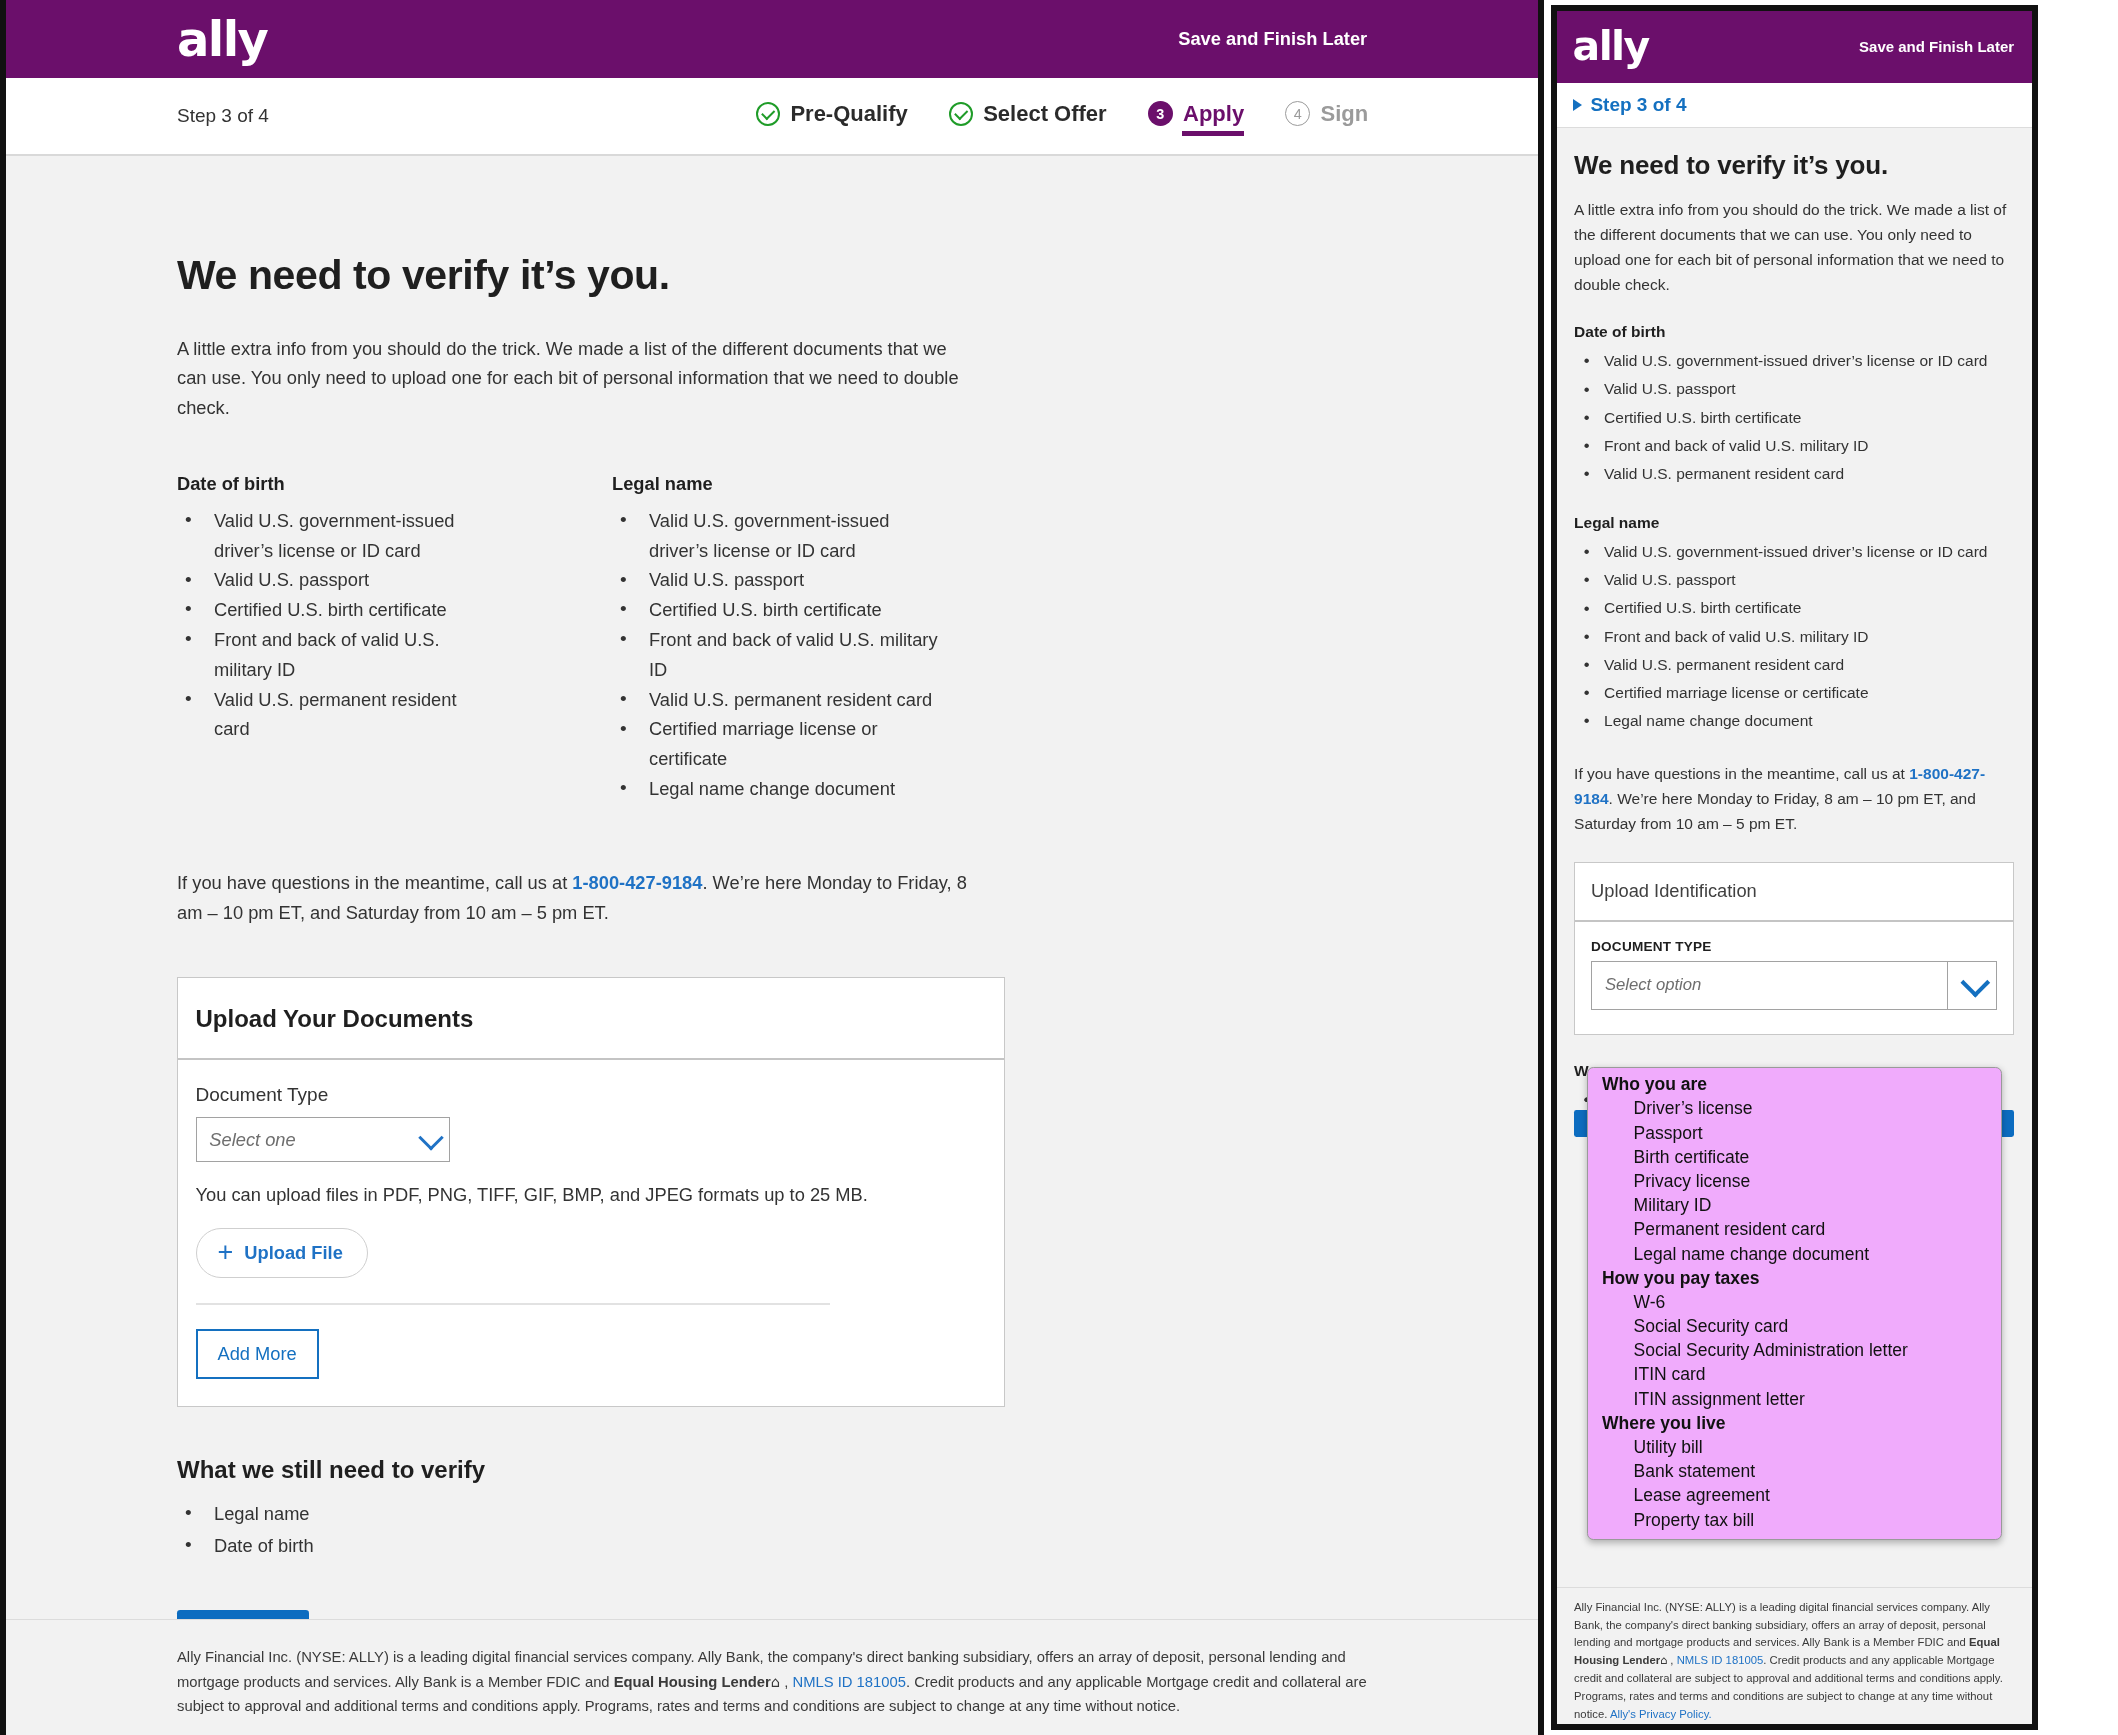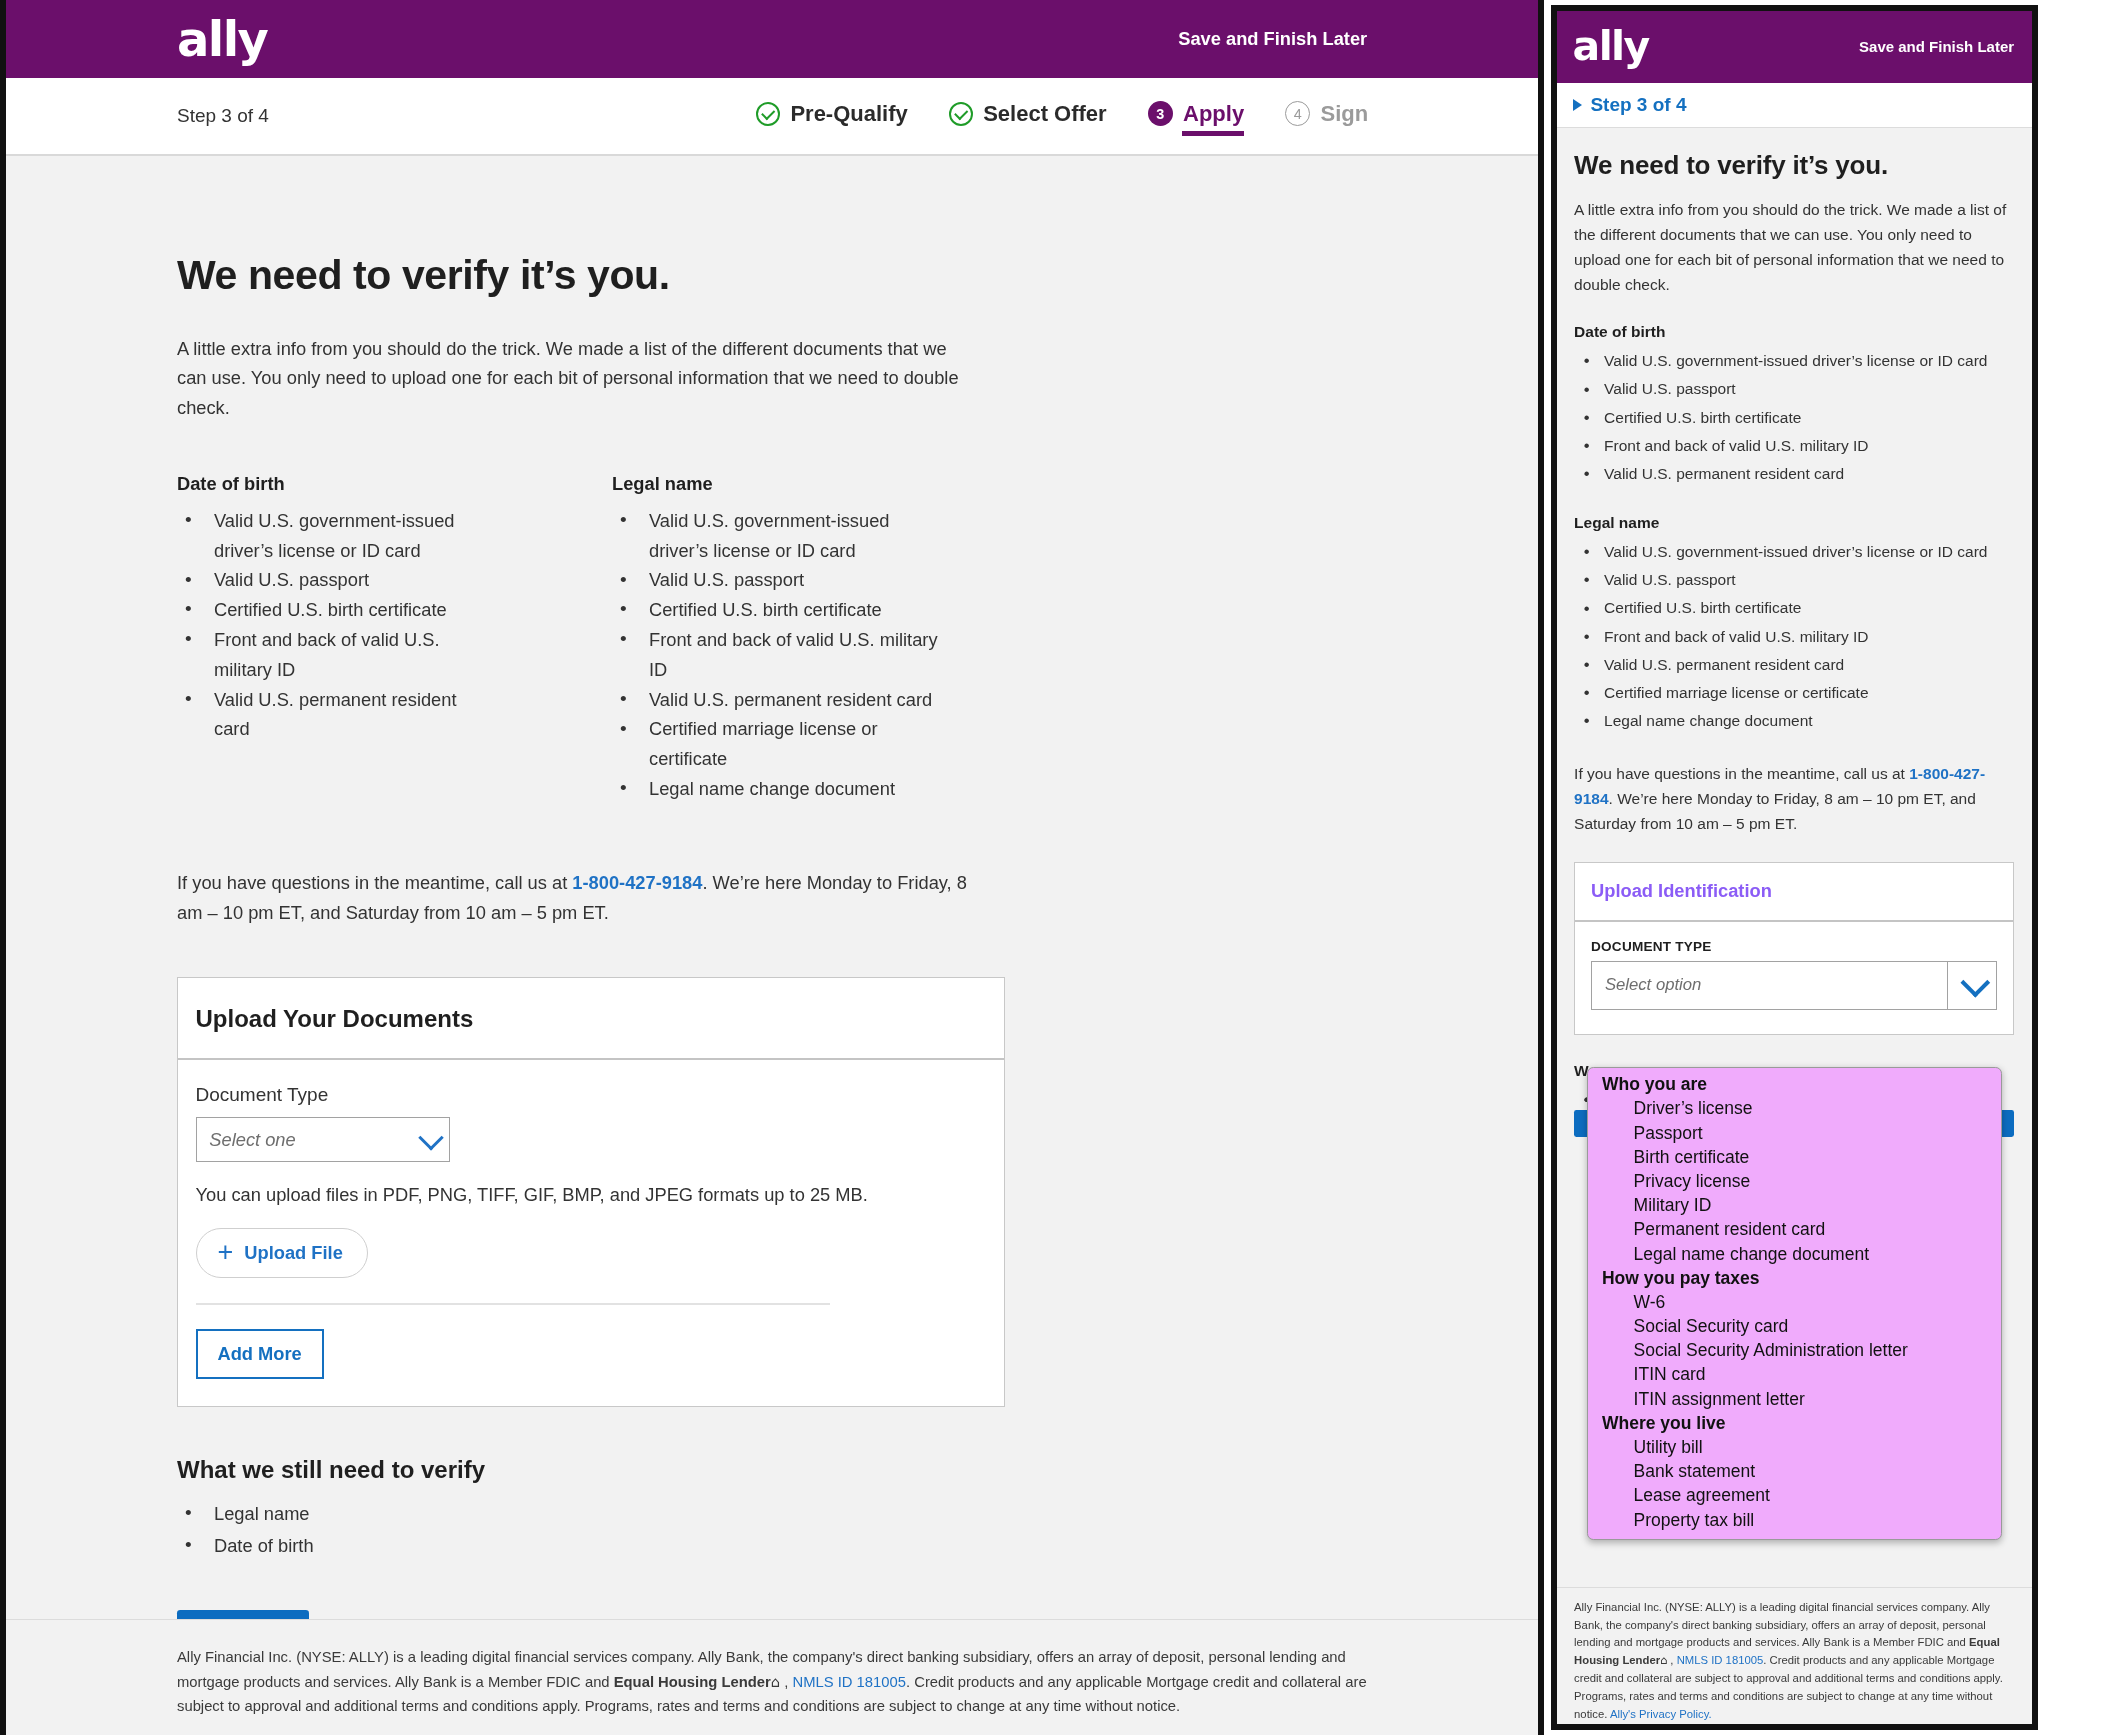--- a/index.html
+++ b/index.html
@@ -95,21 +95,21 @@
   .btn-upload {
     margin-top: 22px; display:inline-flex; align-items:center; gap:11px;
     border:1.6px solid #cfcfcf; border-radius: 27px; background:#fff;
     padding: 12.8px 24px 12.8px 21px; color:#1f72c5; font-size:18.3px; font-weight:700;
     cursor:pointer;
   }
   .plus { font-size: 27px; line-height: 0.7; font-weight:400; }
   .divider { margin-top: 25.5px; height:1.6px; background:#e2e2e2; width: 634px; }
   .btn-addmore {
     margin-top: 24px; display:inline-block; border:2.4px solid #1470c0; background:#fff;
-    color:#1470c0; font-size:18.3px; font-weight:700; padding: 12px 20px; cursor:pointer;
+    color:#1470c0; font-size:18.3px; font-weight:400; padding: 12px 20px; cursor:pointer;
   }
 
   h2.sub { margin-top: 49px; font-size: 24px; font-weight:700; color:#1f1f1f; }
   ul.needlist { list-style:none; margin-top: 14.4px; }
   ul.needlist li { position:relative; padding-left: 37px; font-size: 18.3px; line-height:1.72; color:#333; }
   ul.needlist li:before { content:"•"; position:absolute; left:8px; top:-0.8px; font-size:19px; }
   .btn-submit {
     margin-top: 49px; background:#0c6cc0; color:#fff; border:none; border-radius:3.2px;
     font-size: 20px; font-weight:700; padding: 15px 32px; cursor:pointer;
     font-family:"Liberation Sans", sans-serif;
@@ -143,21 +143,21 @@
   .mb-body { padding: 22px 17.5px 0 17.5px; }
   .mb-title { font-size: 26px; font-weight:700; color:#1f1f1f; letter-spacing:-0.2px; }
   .mb-intro { margin-top: 16px; font-size: 15.5px; line-height:1.62; color:#333; }
   .mb-sec-head { margin-top: 25.5px; font-size: 15.5px; font-weight:700; color:#1f1f1f; }
   ul.mb-list { list-style:none; margin-top: 6.4px; }
   ul.mb-list li { position:relative; padding-left: 30px; font-size: 15.5px; line-height:1.82; color:#333; }
   ul.mb-list li:before { content:"•"; position:absolute; left:9.6px; top:-0.8px; font-size:16.7px; }
   .mb-contact { margin-top: 25.5px; font-size: 15.5px; line-height:1.62; color:#333; }
   .mb-card { margin-top: 25.5px; background:#fff; border:1.6px solid #c8c8c8; }
   .mb-card-head { padding: 17.5px 16px 17.5px 16px; border-bottom: 2.4px solid #c4c4c4; }
-  .mb-card-head .t { font-size: 18.3px; font-weight:700; color:#8b5cf6; }
+  .mb-card-head .t { font-size: 18.3px; font-weight:400; color:#404040; }
   .mb-card-body { padding: 17.5px 16px 24px 16px; }
   .mb-fieldlabel { font-size: 13.6px; font-weight:700; color:#1f1f1f; letter-spacing:0.2px; margin-bottom:6.4px;}
   .mb-select { height: 49px; border:1.6px solid #a2a2a2; background:#fff; display:flex; align-items:stretch; }
   .mb-select .val { flex:1; display:flex; align-items:center; padding-left:12.8px;
                     font-size: 16.7px; color:#6e6e6e; font-style: italic; }
   .mb-select .arrowbox { width: 49px; border-left:1.6px solid #a2a2a2; display:flex; align-items:center;
                          justify-content:center; }
   .chev2 { width: 21px; height: 21px; border-right:4.8px solid #1470c0; border-bottom:4.8px solid #1470c0;
            transform: rotate(45deg) translateY(-4px); }
   .mb-hidden-head { margin-top: 27px; font-size: 15.5px; font-weight:700; color:#1f1f1f; }

